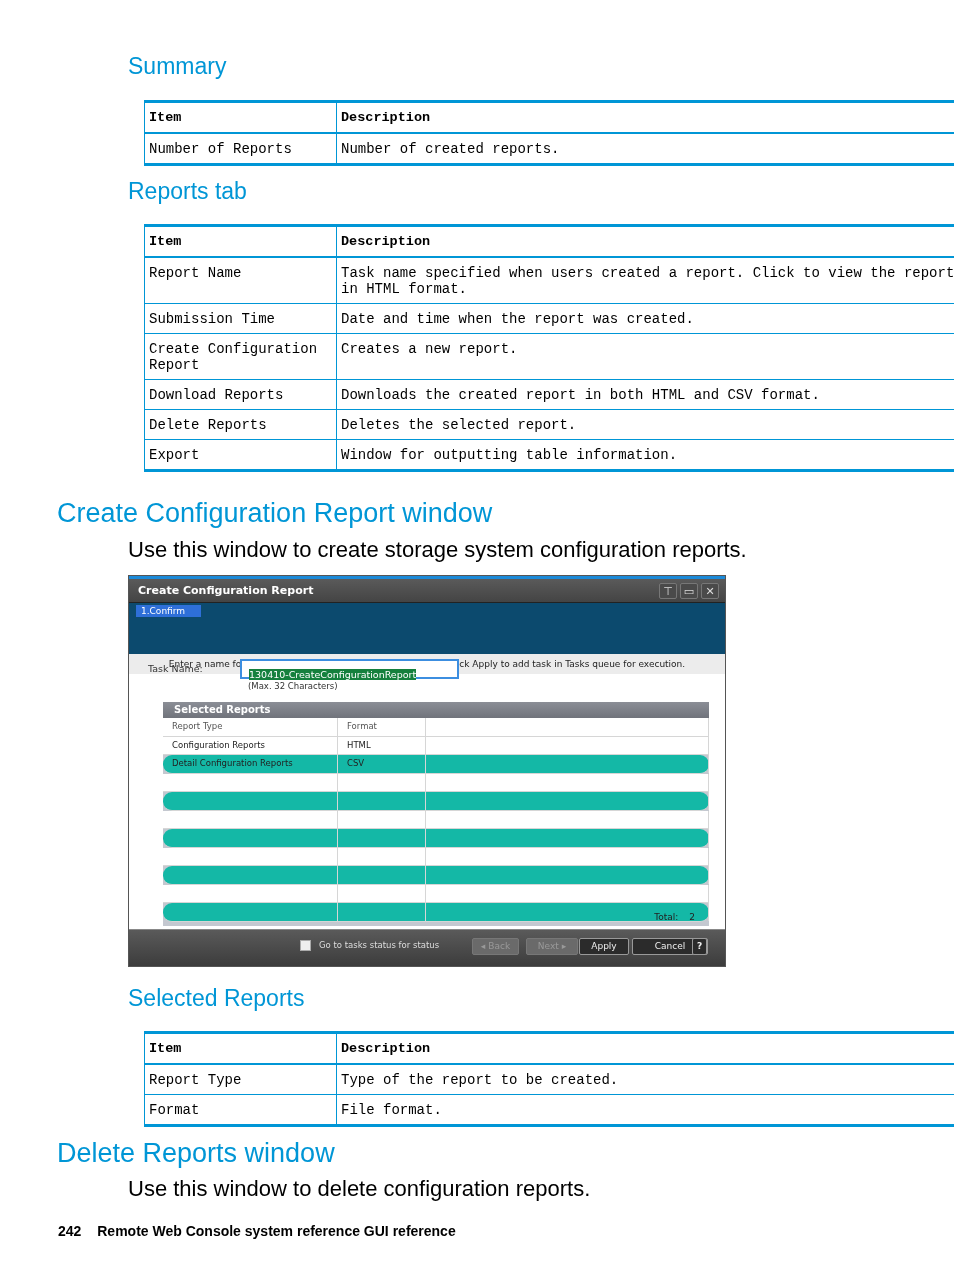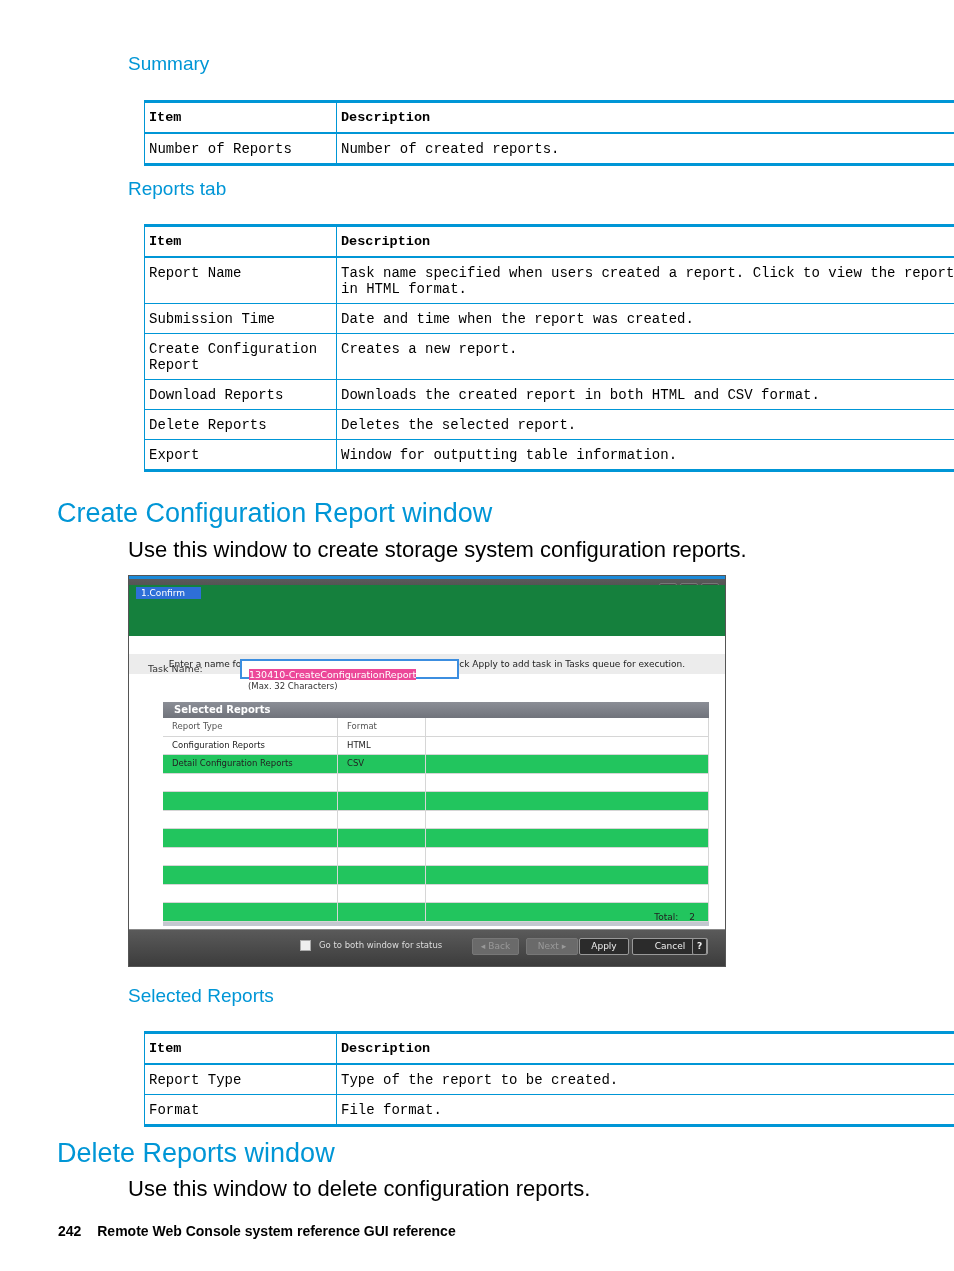--- a/index.html
+++ b/index.html
@@ -1,18 +1,18 @@
 <!DOCTYPE html>
 <html><head>
 <meta charset="utf-8">
 <style>
   html, body { margin: 0; padding: 0; background: #ffffff; }
   body { width: 954px; height: 1271px; position: relative; overflow: hidden;
          font-family: "Liberation Sans", sans-serif; color: #000; }
-  .h2 { position: absolute; left: 128px; font-size: 19px; color: #0096d6; font-family: "Liberation Sans", sans-serif; }
+  .h2 { position: absolute; left: 128px; font-size: 23px; color: #0096d6; font-family: "Liberation Sans", sans-serif; }
   .h1 { position: absolute; left: 57px; font-size: 27px; color: #0096d6; font-family: "Liberation Sans", sans-serif; }
   .para { position: absolute; left: 128px; font-size: 22px; color: #000; }
   table.doc { position: absolute; left: 144px; width: 832px; border-collapse: collapse;
               font-size: 14px; font-family: Liberation Mono, monospace; }
   table.doc th, table.doc td { border: 1px solid #0096d6; text-align: left; vertical-align: top;
               padding: 7px 4px 6px 4px; line-height: 16px; }
   table.doc th { font-weight: bold; font-size: 13.5px; }
   table.doc thead tr { border-top: 3px solid #0096d6; }
   table.doc tbody tr:last-child td { border-bottom: 3px solid #0096d6; }
   table.doc td:first-child, table.doc th:first-child { width: 183px; }
@@ -22,39 +22,39 @@
   .dlg { position: absolute; left: 128px; top: 575px; width: 598px; height: 392px;
          background: #ffffff; border: 1px solid #555; box-sizing: border-box;
          font-family: "DejaVu Sans", sans-serif; overflow: hidden; }
   .dlg-top { position: absolute; left: 0; top: 0; width: 100%; height: 3px; background: #1b8ad9; }
   .dlg-titlebar { position: absolute; left: 0; top: 3px; width: 100%; height: 23px;
                   background: linear-gradient(#5a5a5a, #444); border-bottom: 1px solid #222; }
   .dlg-title { position: absolute; left: 9px; top: 5px; font-size: 11px; font-weight: bold; color: #fff; }
   .tb-btn { position: absolute; top: 4px; width: 18px; height: 16px; border: 1px solid #777;
             background: #4a4a4a; color: #ddd; font-size: 11px; text-align: center; line-height: 16px;
             box-sizing: border-box; border-radius: 2px; }
-  .dlg-steps { position: absolute; left: 0; top: 9px; width: 100%; height: 51px; background: #15803d; }
+  .dlg-steps { position: absolute; left: 0; top: 27px; width: 100%; height: 51px; background: #0c4a6e; }
   .step { position: absolute; left: 7px; top: 2px; width: 65px; height: 12px; background: #2e6fd8;
           color: #fff; font-size: 9px; line-height: 12px; padding-left: 5px; box-sizing: border-box; }
   .dlg-instr { position: absolute; left: 0; top: 78px; width: 100%; height: 20px; background: #ececec;
                font-size: 9px; color: #222; text-align: center; line-height: 20px; }
   .tn-label { position: absolute; left: 19px; top: 87px; font-size: 9.5px; color: #333; }
   .tn-input { position: absolute; left: 111px; top: 83px; width: 219px; height: 20px;
               border: 2px solid #3c8ee0; box-sizing: border-box; background: #fff; padding: 2px 7px; }
-  .tn-value { background: #ec4899; color: #fff; font-size: 9.5px; font-family: "DejaVu Sans", sans-serif; line-height: 12px; }
+  .tn-value { background: #15803d; color: #fff; font-size: 9.5px; font-family: "DejaVu Sans", sans-serif; line-height: 12px; }
   .tn-hint { position: absolute; left: 119px; top: 105px; font-size: 8.5px; color: #333; }
 
   .sr { position: absolute; left: 34px; top: 126px; width: 546px; height: 224px; background: #c4c8d0; }
   .sr-title { position: absolute; left: 0; top: 0; width: 100%; height: 16px;
               background: linear-gradient(#8b8e96, #70737b); color: #fff; font-weight: bold; font-size: 10px;
               padding-left: 11px; line-height: 16px; box-sizing: border-box; }
   .sr-grid { position: absolute; left: 0; top: 16px; width: 100%; }
   .sr-row { position: relative; height: 17.5px; display: flex; border-bottom: 1px solid #d6d6d6; }
   .sr-row.odd { background: #ffffff; }
-  .sr-row.even { background: #22c55e; }
+  .sr-row.even { background: #14b8a6; border-radius: 9px; }
   .sr-cell { height: 100%; box-sizing: border-box; border-right: 1px solid #d6d6d6;
              font-size: 8.5px; color: #222; padding-left: 9px; line-height: 17px; }
   .c1 { width: 175px; } .c2 { width: 88px; } .c3 { flex: 1; }
   .sr-head .sr-cell { color: #555; }
   .sr-total { position: absolute; right: 14px; bottom: 4px; font-size: 9px; color: #222; }
 
   .dlg-foot { position: absolute; left: 0; bottom: 0; width: 100%; height: 36px;
               background: linear-gradient(#5a5a5a, #3c3c3c); border-top: 1px solid #888; }
   .chk { position: absolute; left: 171px; top: 10px; width: 11px; height: 11px; background: #eee;
          border: 1px solid #aaa; box-sizing: border-box; }
@@ -203,21 +203,21 @@
         </div>
     </div>
     <div class="sr-total">
       <span>Total:</span>
       <span style="margin-left:8px;">2</span>
     </div>
   </div>
 
   <div class="dlg-foot">
     <span class="chk"></span>
-    <span class="chk-label">Go to both window for status</span>
+    <span class="chk-label">Go to tasks status for status</span>
     <span class="fbtn dis" style="left:343px;width:47px;">
       <span>◂</span>
       <span>Back</span>
     </span>
     <span class="fbtn dis" style="left:397px;width:52px;">
       <span>Next</span>
       <span>▸</span>
     </span>
     <span class="fbtn en" style="left:450px;width:50px;">Apply</span>
     <span class="fbtn en" style="left:503px;width:76px;">Cancel</span>

